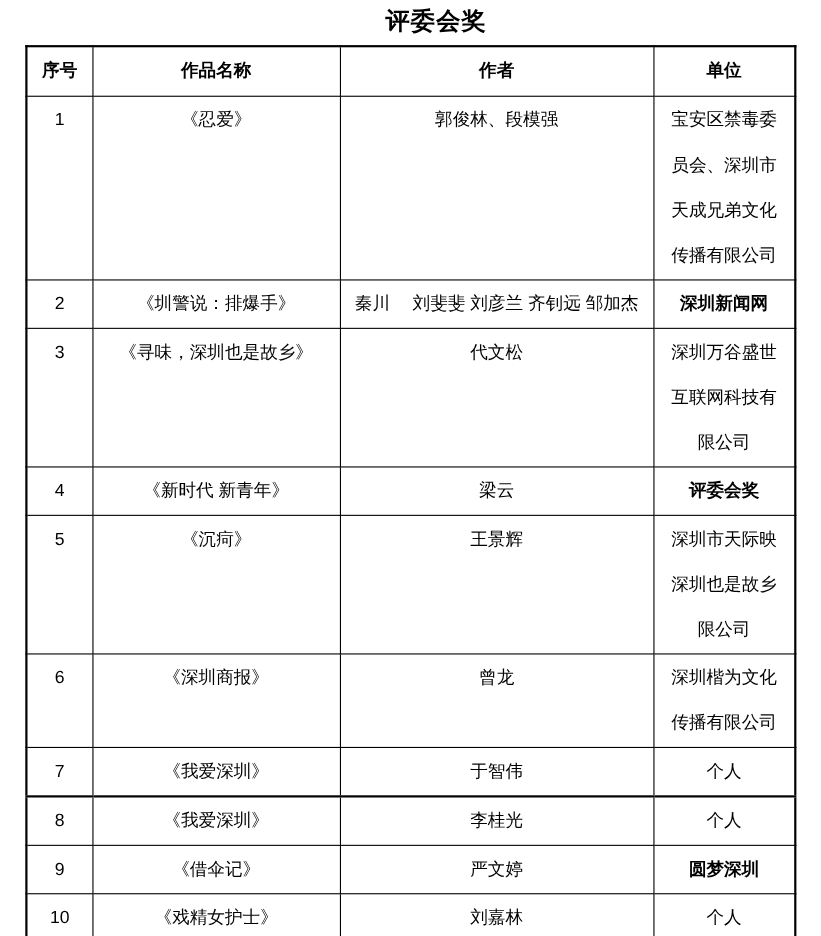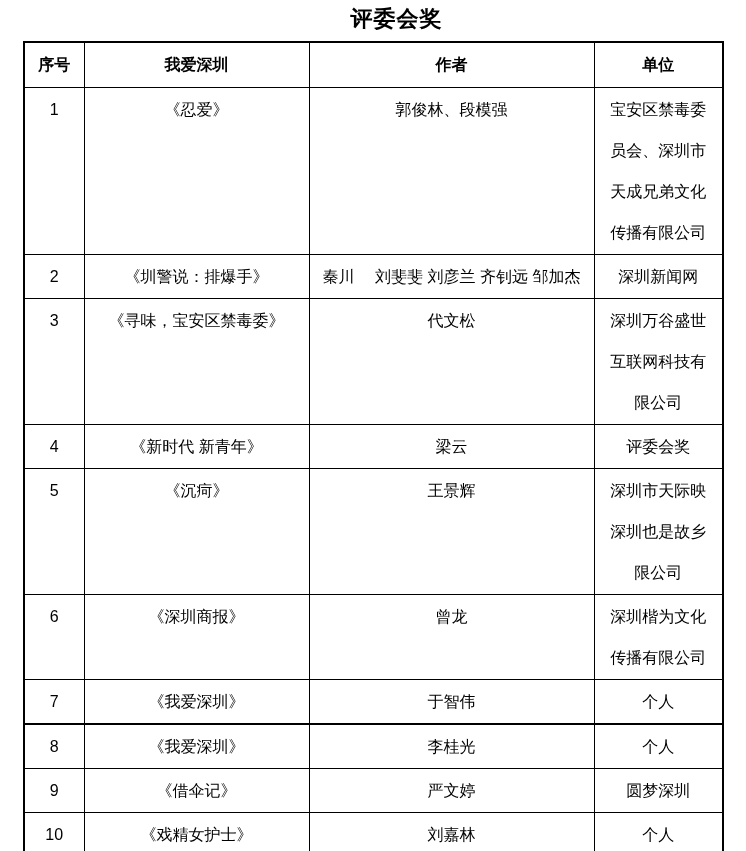--- a/index.html
+++ b/index.html
@@ -51,39 +51,39 @@
     line-height: 41px;
     white-space: pre-line;
   }
   .award-table td.cell-authors {
     white-space: pre;
   }
   .award-table tr.page-break td {
     border-top: 2px solid #000000;
   }
   .award-table td.unit-bold {
-    font-weight: normal;
+    font-weight: bold;
   }
 </style>
 </head>
 <body>
 
 <div class="page-title">评委会奖</div>
 
 <table class="award-table">
   <colgroup>
     <col style="width:60px">
     <col style="width:225px">
     <col style="width:285px">
     <col style="width:129px">
   </colgroup>
   <thead>
     <tr>
       <th>序号</th>
-      <th>我爱深圳</th>
+      <th>作品名称</th>
       <th>作者</th>
       <th>单位</th>
     </tr>
   </thead>
   <tbody>
     <tr>
       <td class="cell-num">1</td>
       <td class="cell-title">《忍爱》</td>
       <td class="cell-authors">郭俊林、段模强</td>
       <td class="cell-unit">宝安区禁毒委
@@ -92,21 +92,21 @@
 传播有限公司</td>
     </tr>
     <tr>
       <td class="cell-num">2</td>
       <td class="cell-title">《圳警说：排爆手》</td>
       <td class="cell-authors">秦川　 刘斐斐 刘彦兰 齐钊远 邹加杰</td>
       <td class="cell-unit unit-bold">深圳新闻网</td>
     </tr>
     <tr>
       <td class="cell-num">3</td>
-      <td class="cell-title">《寻味，宝安区禁毒委》</td>
+      <td class="cell-title">《寻味，深圳也是故乡》</td>
       <td class="cell-authors">代文松</td>
       <td class="cell-unit">深圳万谷盛世
 互联网科技有
 限公司</td>
     </tr>
     <tr>
       <td class="cell-num">4</td>
       <td class="cell-title">《新时代 新青年》</td>
       <td class="cell-authors">梁云</td>
       <td class="cell-unit unit-bold">评委会奖</td>

